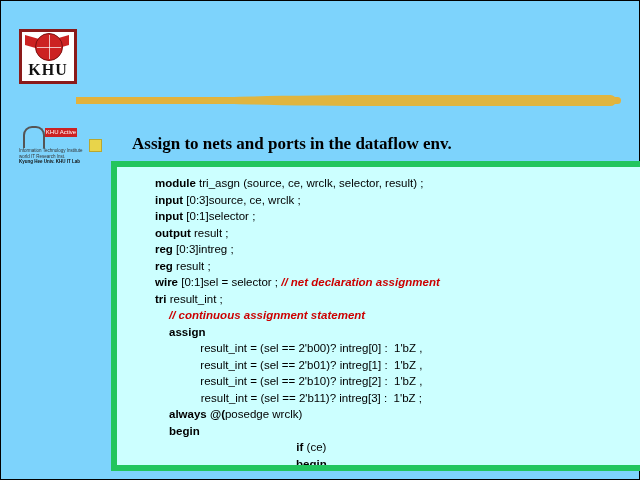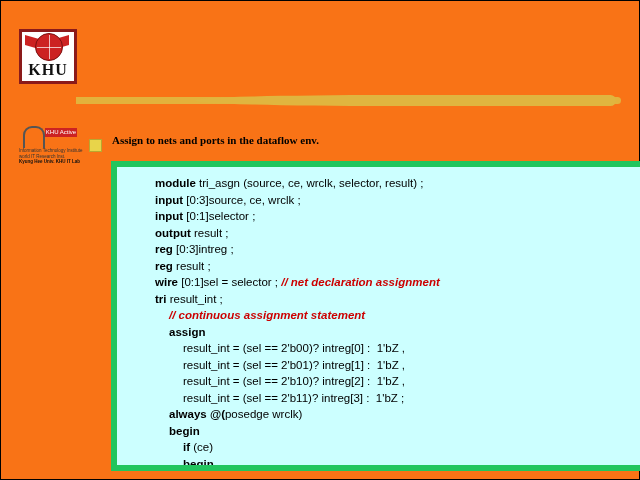--- a/index.html
+++ b/index.html
@@ -14,21 +14,21 @@
     overflow: hidden;
     position: relative;
   }
   .slide {
     position: absolute;
     left: 0; top: 0;
     width: 640px;
     height: 480px;
     border: 1px solid #000000;
     box-sizing: border-box;
-    background: #f97316;
+    background: #7dd3fc;
   }
 
   
   .logo {
     position: absolute;
     left: 18px;
     top: 28px;
     width: 58px;
     height: 55px;
   }
@@ -180,24 +180,25 @@
     width: 11px;
     height: 11px;
     background: #e8d44a;
     border: 1px solid #b9a72f;
     margin-top: 5px;
     margin-right: 10px;
     flex: 0 0 auto;
   }
   .bullet-text {
     font-family: "Liberation Serif", serif;
-    font-size: 11px;
+    font-size: 17px;
     font-weight: bold;
     color: #000000;
     white-space: nowrap;
+    margin-left: 20px;
   }
 
   
   .codebox {
     position: absolute;
     left: 110px;
     top: 160px;
     width: 573px;
     height: 310px;
     background: #ccffff;
@@ -212,21 +213,21 @@
     font-family: "Liberation Sans", sans-serif;
     font-size: 11.5px;
     line-height: 16.5px;
     color: #000000;
     white-space: pre;
   }
   .code .ln { display: block; white-space: pre; }
   .kw { font-weight: bold; }
   .cm { font-style: italic; color: #cc0000; font-weight: bold; text-align: right; }
   .ind1 { padding-left: 14px; }
-  .ind2 { padding-left: 28px; }
+  .ind2 { padding-left: 28px; text-align: center; }
   .ind3 { padding-left: 42px; }
 </style>
 </head>
 <body>
 
 <div class="slide">
 
   <div class="logo">
     <div class="logo-frame"></div>
     <div class="logo-emblem">

